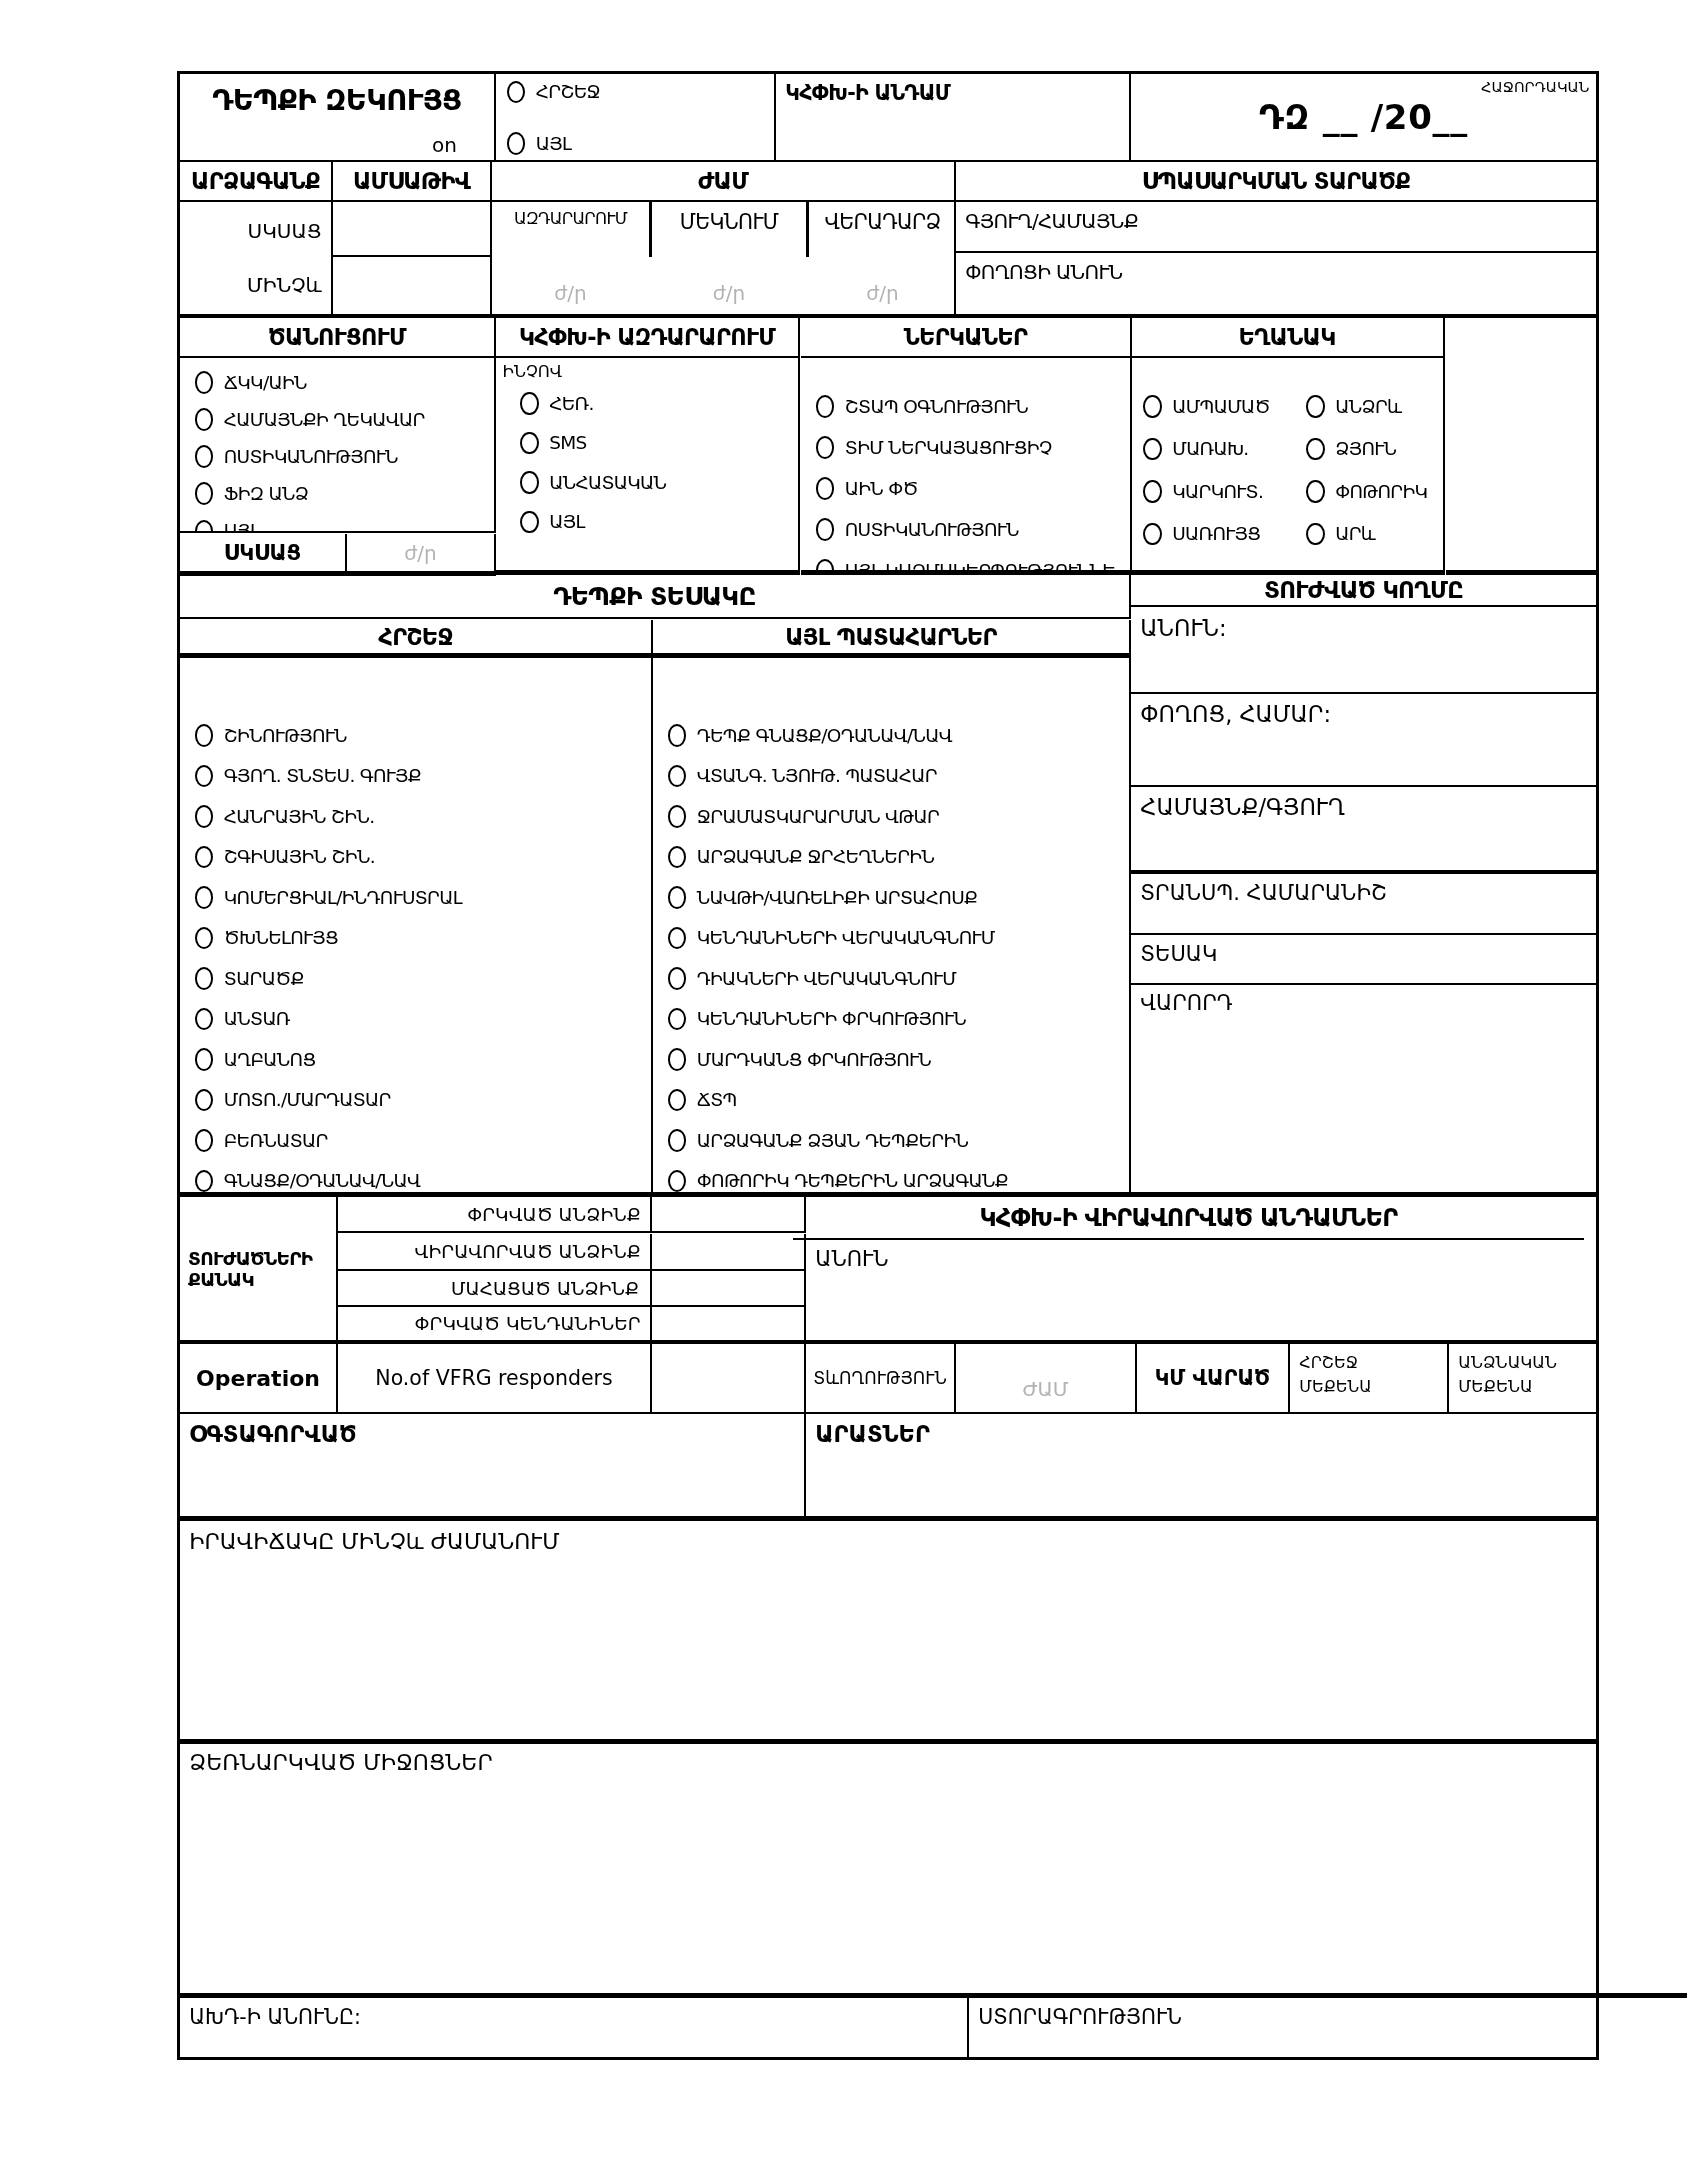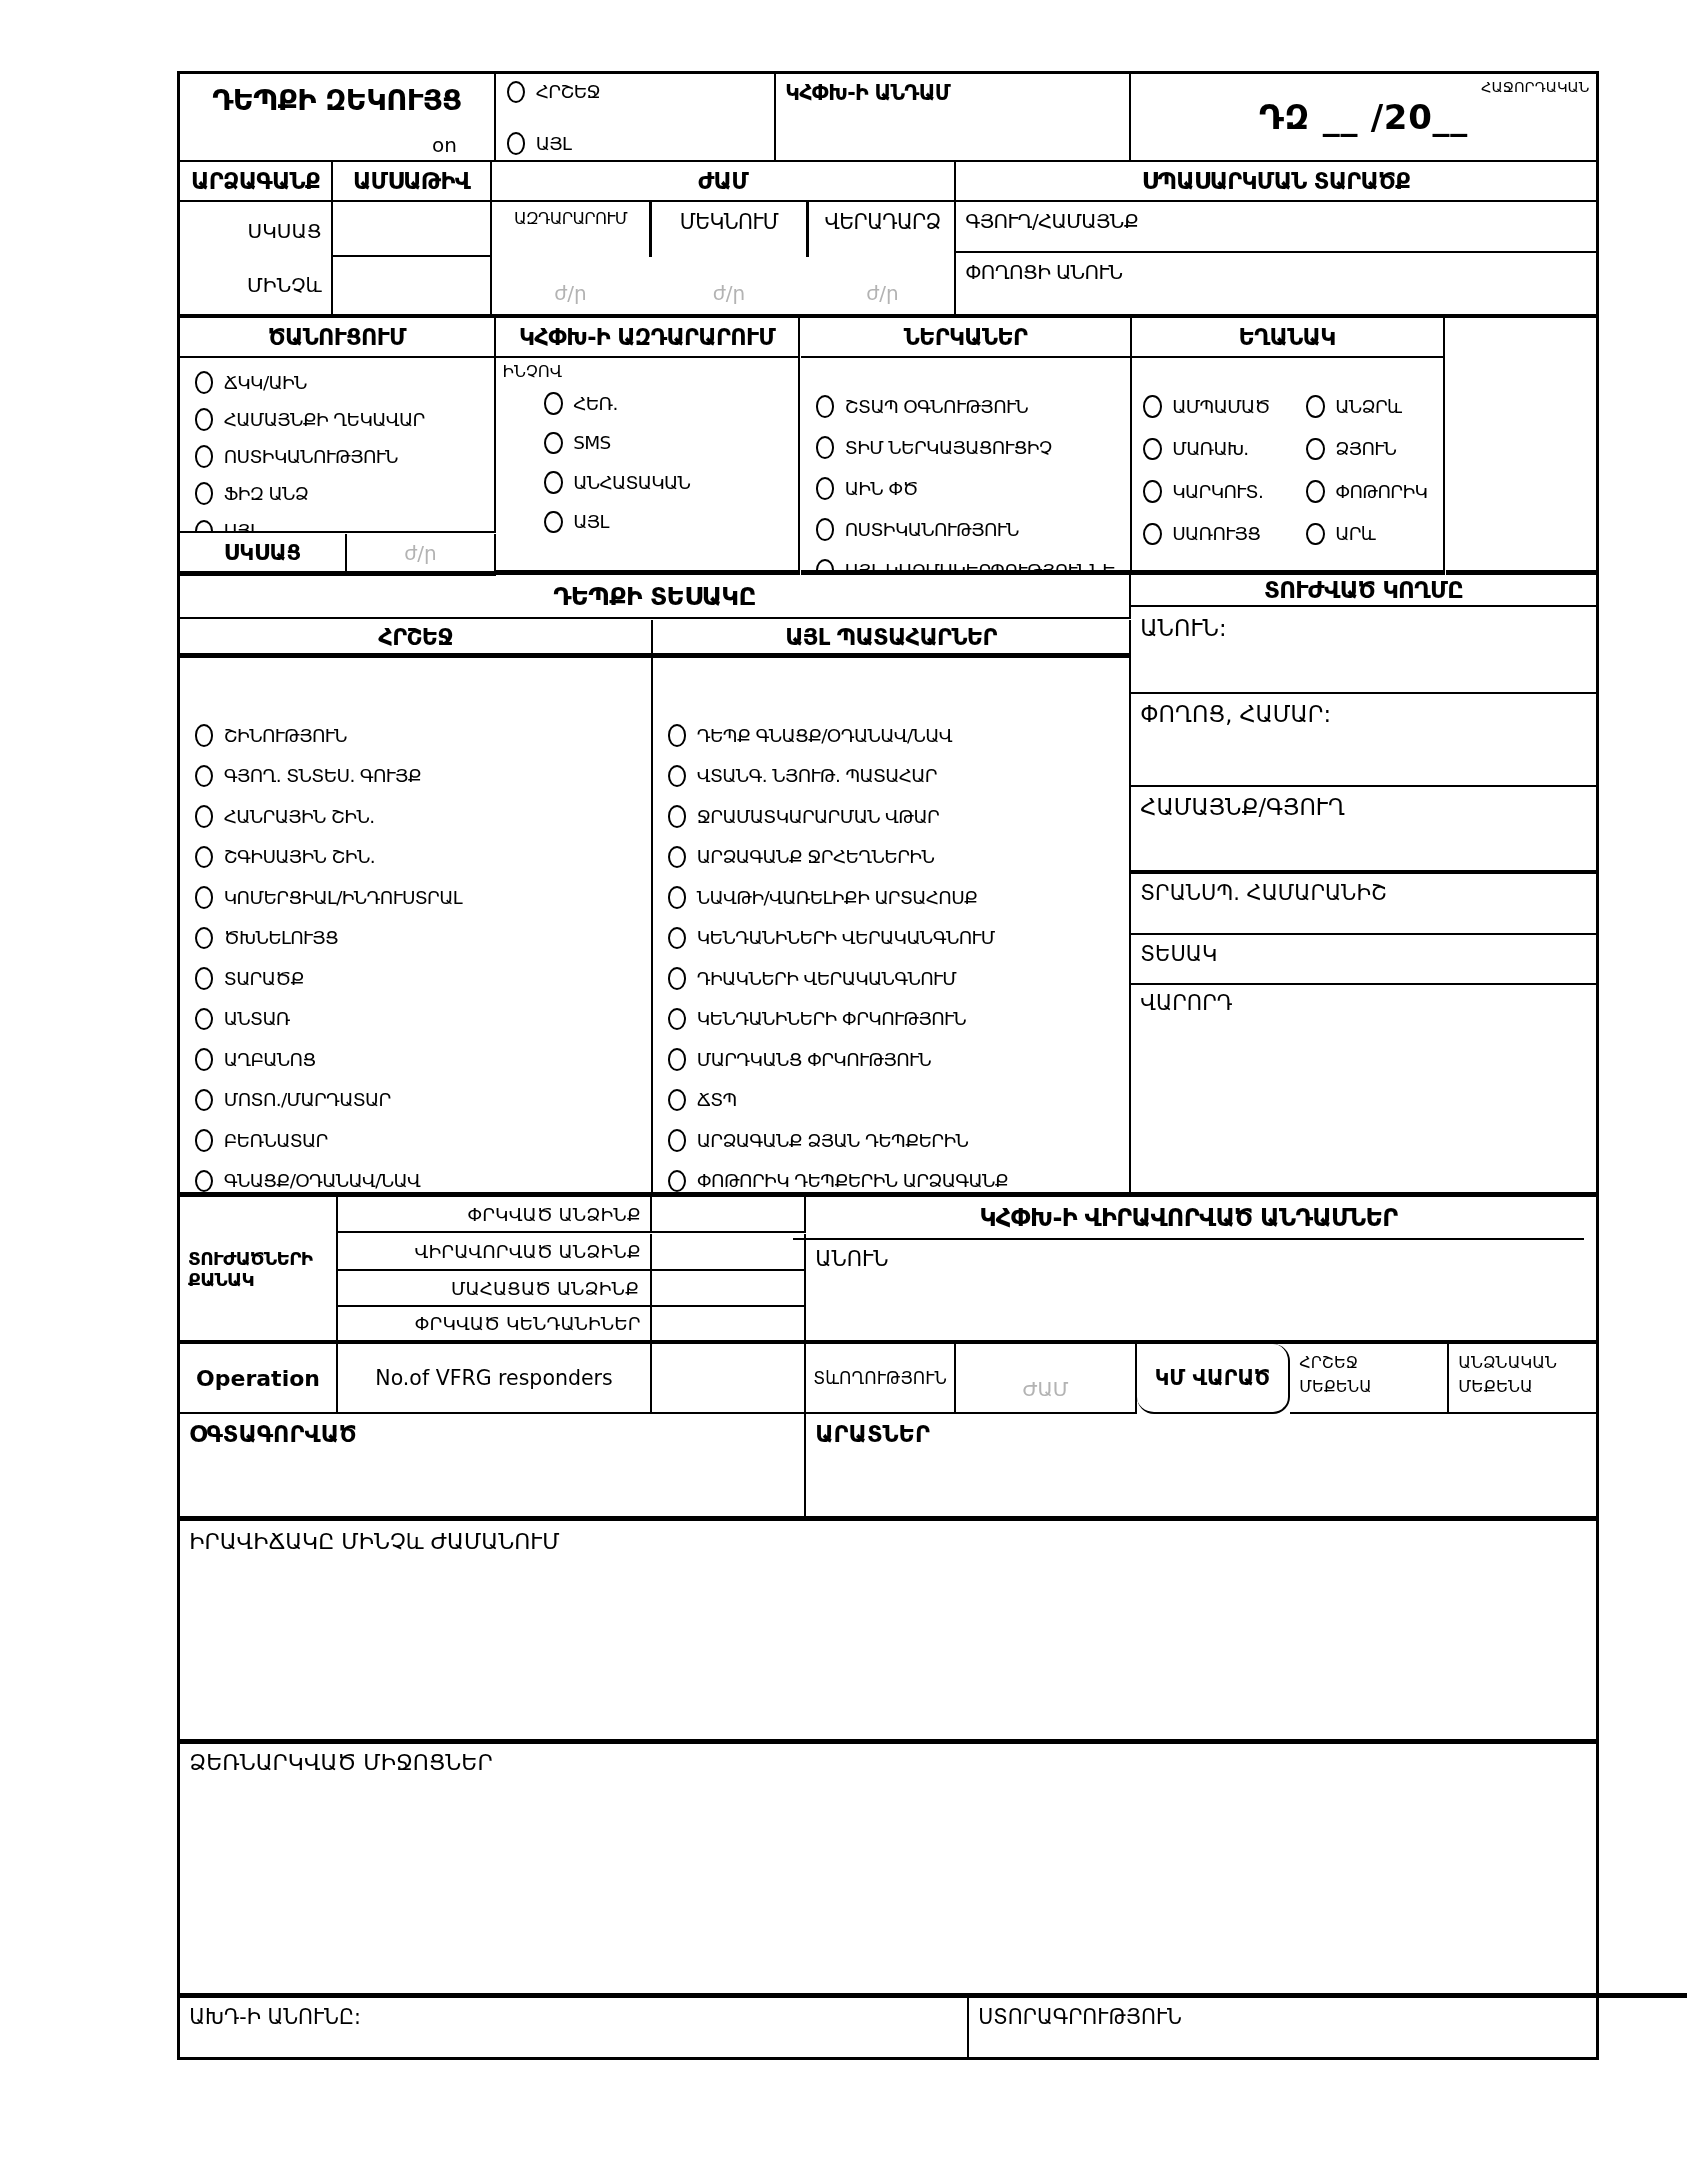--- a/index.html
+++ b/index.html
@@ -109,21 +109,21 @@
       <span>ԱՅԼ</span>
     </div>
     </div>
   <div class="cell bb8" style="left:0;top:460px;width:316px;height:42px;">
     <div style="position:absolute;left:0;top:0;width:165px;height:100%;border-right:2.6px solid #000;display:flex;align-items:center;justify-content:center;font-size:21px;font-weight:bold;">ՍԿՍԱՑ</div>
     <div class="gray" style="position:absolute;left:165px;top:0;width:151px;height:100%;display:flex;align-items:center;justify-content:center;font-size:20px;">ժ/ր</div>
   </div>
 
   <div class="cell bb8" style="left:316px;top:284px;width:304px;height:217px;">
     <div style="position:absolute;top:4px;left:6.6px;font-size:16.5px;">ԻՆՉՈՎ</div>
-    <div class="optcol" style="padding:34px 0 0 48px;gap:17px;">
+    <div class="optcol" style="padding:34px 0 0 24px;gap:17px;">
 
     <div class="opt">
         <span class="o"></span>
         <span>ՀԵՌ.</span>
       </div>
         <div class="opt">
         <span class="o"></span>
         <span>SMS</span>
       </div>
         <div class="opt">
@@ -347,21 +347,21 @@
   <div class="cell hdr nbr" style="left:613px;top:1123px;width:791px;height:43px;font-size:24px;">ԿՀՓԽ-Ի ՎԻՐԱՎՈՐՎԱԾ ԱՆԴԱՄՆԵՐ</div>
   <div class="cell nbr bb6" style="left:626px;top:1166px;width:791px;height:104px;">
     <div class="tl" style="font-size:21px;">ԱՆՈՒՆ</div>
   </div>
 
   <div class="cell" style="left:0;top:1270px;width:158px;height:70px;display:flex;align-items:center;justify-content:center;font-weight:bold;font-size:22px;">Operation</div>
   <div class="cell" style="left:158px;top:1270px;width:314px;height:70px;display:flex;align-items:center;justify-content:center;font-size:20.5px;">No.of VFRG responders</div>
   <div class="cell" style="left:472px;top:1270px;width:154px;height:70px;"></div>
   <div class="cell" style="left:626px;top:1270px;width:150px;height:70px;display:flex;align-items:center;justify-content:center;font-size:17px;">ՏևՈՂՈՒԹՅՈՒՆ</div>
   <div class="cell gray" style="left:776px;top:1270px;width:181px;height:70px;display:flex;align-items:flex-end;justify-content:center;padding-bottom:10.6px;font-size:20px;">ԺԱՄ</div>
-  <div class="cell" style="left:957px;top:1270px;width:153px;height:70px;display:flex;align-items:center;justify-content:center;font-weight:bold;font-size:20.5px;border-radius:17px;">ԿՄ ՎԱՐԱԾ</div>
+  <div class="cell" style="left:957px;top:1270px;width:153px;height:70px;display:flex;align-items:center;justify-content:center;font-weight:bold;font-size:20.5px;">ԿՄ ՎԱՐԱԾ</div>
   <div class="cell" style="left:1110px;top:1270px;width:159px;height:70px;">
     <div class="tl" style="font-size:16px;width:93px;line-height:1.5;">ՀՐՇԵՋ ՄԵՔԵՆԱ</div>
   </div>
   <div class="cell nbr" style="left:1269px;top:1270px;width:148px;height:70px;">
     <div class="tl" style="font-size:16.5px;width:106px;line-height:1.5;">ԱՆՁՆԱԿԱՆ ՄԵՔԵՆԱ</div>
   </div>
 
   <div class="cell bb8" style="left:0;top:1340px;width:626px;height:107px;">
     <div class="tl" style="font-weight:bold;font-size:22.5px;">ՕԳՏԱԳՈՐՎԱԾ</div>
   </div>

